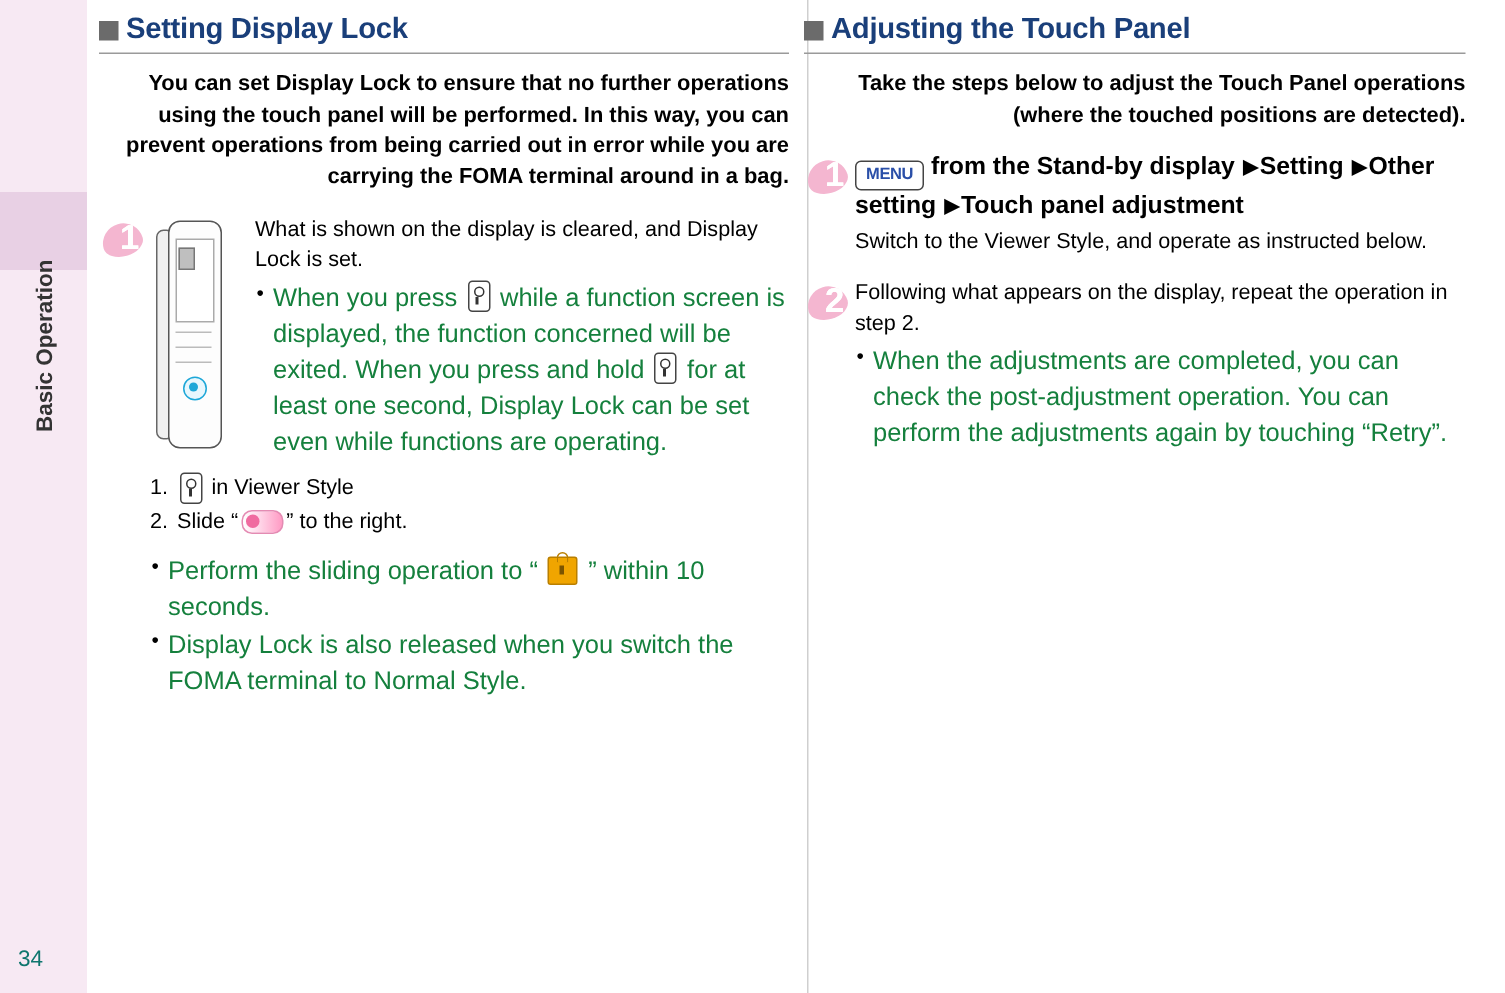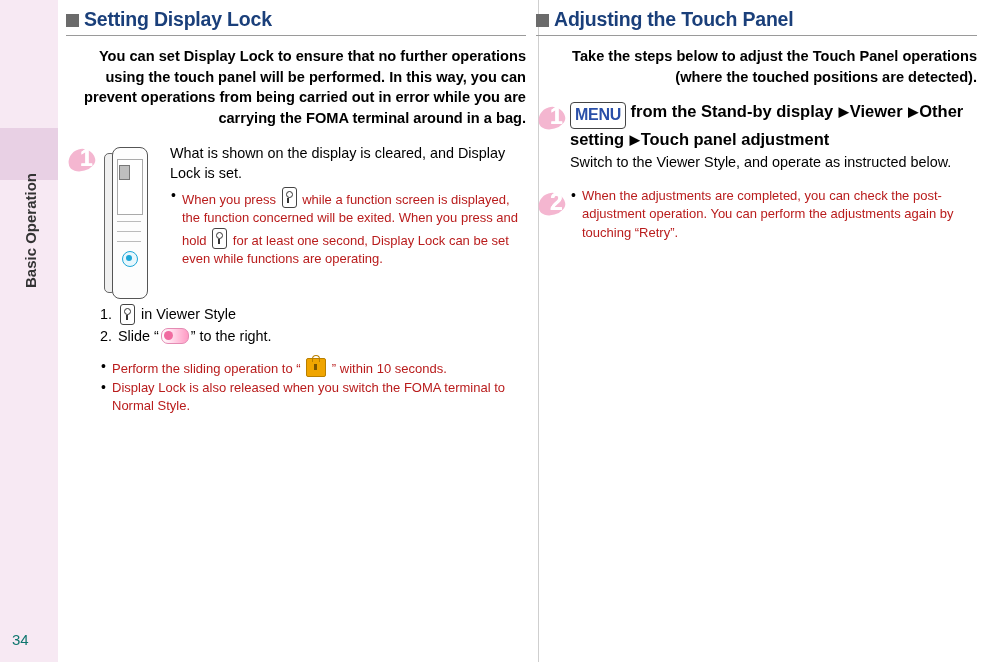--- a/index.html
+++ b/index.html
@@ -261,41 +261,41 @@
   }
 
   
   .menukey {
     display: inline-block;
     min-width: 36px;
     padding: 1px 4px 2px;
     border: 1.5px solid #444;
     border-radius: 4px;
     background: #fff;
-    font-size: 16px;
+    font-size: 11px;
     font-weight: bold;
     color: #2a4fa8;
     text-align: center;
     vertical-align: -3px;
     letter-spacing: -0.3px;
     font-family: "Liberation Sans", sans-serif;
   }
 
   
   ul.bullets {
     list-style: none;
     margin: 3px 0 0 0;
     padding: 0;
   }
   ul.bullets li {
     position: relative;
     padding-left: 12px;
-    font-size: 13px;
+    font-size: 17px;
     line-height: 1.42;
-    color: #b91c1c;
+    color: #15803d;
     margin-bottom: 1px;
   }
   ul.bullets li:before {
     content: "•";
     position: absolute;
     left: 1px; top: -1px;
     font-size: 14px;
     color: #000;
   }
 
@@ -468,34 +468,35 @@
 
     <div class="rstep">
       <div class="step-num">
         <span class="blob"></span>
         <span class="digit">1</span>
       </div>
       <div class="step-body">
         <div class="step-title-r">
           <span class="menukey">MENU</span>
           <span>from the Stand-by display</span>
-          <span class="arrow">▶</span><span>Viewer</span>
+          <span class="arrow">▶</span><span>Setting</span>
           <span class="arrow">▶</span><span>Other setting</span>
           <span class="arrow">▶</span><span>Touch panel adjustment</span>
         </div>
         <div class="step-text">Switch to the Viewer Style, and operate as instructed below.</div>
       </div>
     </div>
 
     <div class="rstep" style="margin-top:14px;">
       <div class="step-num">
         <span class="blob"></span>
         <span class="digit">2</span>
       </div>
       <div class="step-body">
+        <div class="step-text">Following what appears on the display, repeat the operation in step 2.</div>
         <ul class="bullets">
           <li>When the adjustments are completed, you can check the post-adjustment operation. You can perform the adjustments again by touching “Retry”.</li>
         </ul>
       </div>
     </div>
 
   </div>
 </div>
 
 </body></html>

